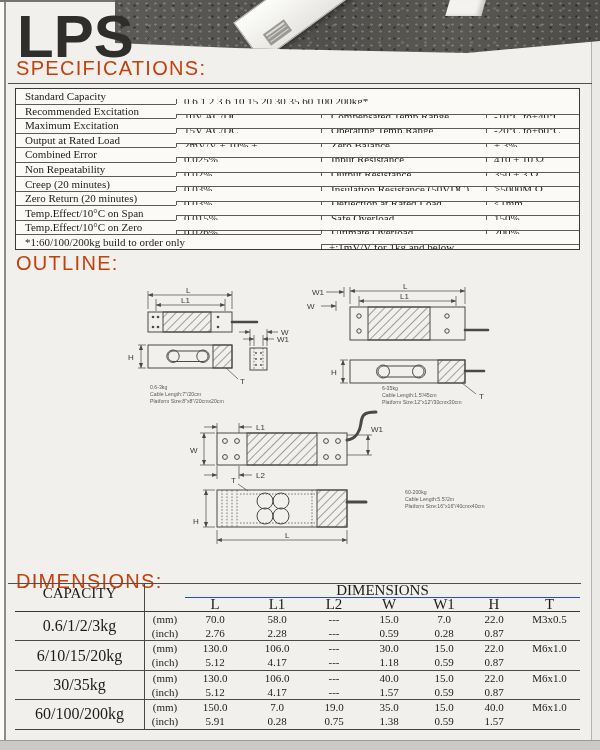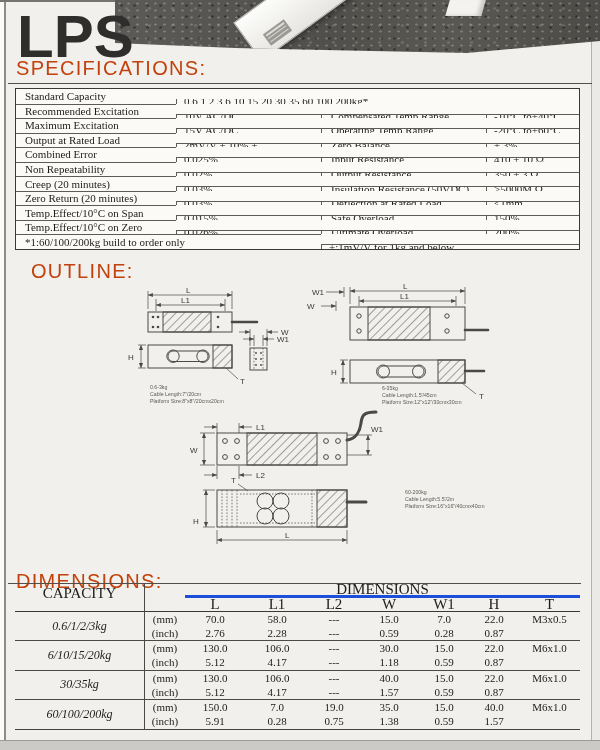--- a/index.html
+++ b/index.html
@@ -10,21 +10,21 @@
   .edge-left-line{position:absolute;left:4px;top:0;width:2px;height:750px;background:#8d8c88;}
   .edge-top-line{position:absolute;left:0;top:0;width:118px;height:2px;background:#75746f;}
   .edge-right-line{position:absolute;left:591px;top:0;width:1px;height:750px;background:#b3b2ae;}
   .edge-right-strip{position:absolute;left:592px;top:0;width:8px;height:750px;background:#eceae6;}
   .edge-bottom-band{position:absolute;left:0;top:740px;width:600px;height:10px;background:#cbcac6;border-top:1px solid #9b9a96;}
 
   
   .lps-title{position:absolute;left:17px;top:2px;font-size:60px;font-weight:bold;
              letter-spacing:0px;color:#2f2e2c;}
   .heading{position:absolute;left:16px;font-size:20px;font-weight:400;letter-spacing:1.3px;color:#c2410c;}
-  #h-specs{top:57px;} #h-outline{top:260px;margin-left:15px;} #h-dims{top:553px;margin-top:17px;}
+  #h-specs{top:57px;} #h-outline{top:252px;} #h-dims{top:553px;margin-top:17px;}
   .rule{position:absolute;height:1.3px;background:#514f4b;}
   #rule-specs{left:8px;top:83px;width:584px;}
   #rule-dims{left:8px;top:583px;width:573px;}
 
   
   .photo{position:absolute;left:115px;top:0;width:485px;height:55px;
          background:
            radial-gradient(rgba(225,223,218,.28) 1px, transparent 1.7px),
            radial-gradient(rgba(15,15,15,.45) 1px, transparent 1.7px),
            radial-gradient(rgba(235,233,228,.16) 1.2px, transparent 2.2px),
@@ -63,23 +63,23 @@
 
   
   .dim-table{position:absolute;left:15px;top:584px;width:565px;display:grid;
              grid-template-columns:130px 40px 60px 64px 50px 60px 50px 50px 61px;
              grid-template-rows:14px 13px repeat(8,14.7px);
              border-bottom:1.4px solid #45443f;
              font-family:"Liberation Serif",serif;font-size:11px;color:#1d1c1a;}
   .dc{display:flex;align-items:center;justify-content:center;white-space:nowrap;overflow:hidden;}
   .dc.hdr{font-size:15px;}
   .cap-h{grid-row:span 2;align-items:flex-start;padding-top:1px;}
-  .cap-g{grid-row:span 2;font-size:12px;font-style:italic;}
+  .cap-g{grid-row:span 2;font-size:16px;}
   .capcol{border-right:1.1px solid #4a4944;}
-  .dims-h{grid-column:span 7;border-bottom:3px solid #1d4ed8;}
+  .dims-h{grid-column:span 7;border-bottom:1px solid #1d4ed8;}
   .thk{border-top:1.9px solid #3a3936;}
   .gs{border-top:1.5px solid #4a4944;}
 </style>
 </head>
 <body>
 
 <div class="edge-left-white"></div>
 <div class="edge-left-line"></div>
 <div class="edge-top-line"></div>
 <div class="edge-right-line"></div>

